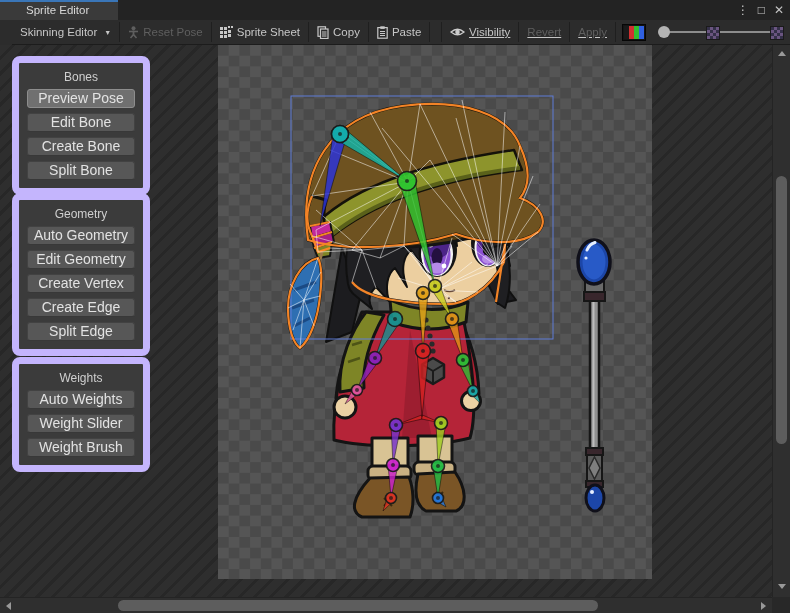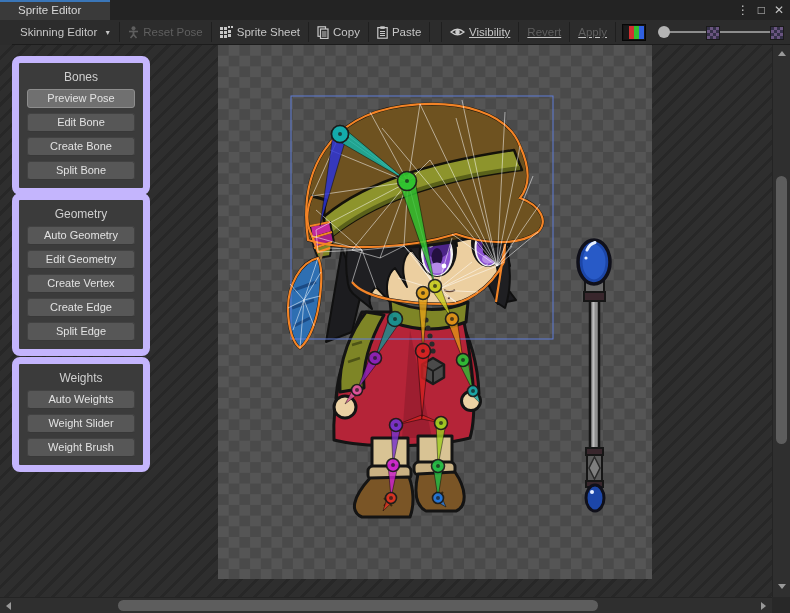--- a/index.html
+++ b/index.html
@@ -1,21 +1,21 @@
 <!DOCTYPE html>
 <html><head>
 <meta charset="utf-8">
 <style>
   html,body{margin:0;padding:0;background:#111;}
   #window{position:relative;width:790px;height:613px;background:#2c2c2c;overflow:hidden;
           font-family:"Liberation Sans",sans-serif;-webkit-font-smoothing:antialiased;}
   
   #titlebar{position:absolute;top:0;left:0;right:0;height:20px;background:#232323;}
   #tab{position:absolute;left:0;top:0;width:92px;height:18px;background:#3a3a3a;
-       border-top:2px solid #3a76b8;color:#d8d8d8;font-size:11.5px;line-height:17px;padding-left:18px;box-sizing:content-box;}
+       border-top:2px solid #3a76b8;color:#d8d8d8;font-size:11.5px;line-height:17px;padding-left:26px;box-sizing:content-box;}
   #win-controls{position:absolute;right:6px;top:2px;display:flex;gap:9px;color:#c4c4c4;font-size:12px;line-height:16px;}
   #win-controls span{cursor:default;}
   
   #toolbar{position:absolute;top:20px;left:12px;right:0;height:24px;background:#2c2c2c;
            border-bottom:1px solid #1c1c1c;display:flex;align-items:stretch;font-size:11.5px;color:#c6c6c6;}
   .tbtn{display:flex;align-items:center;gap:4px;padding:0 8px;white-space:nowrap;}
   .tbtn.disabled{color:#5f5f5f;}
   .sep{width:1px;background:#1f1f1f;margin:2px 0;}
   .caret{font-size:7px;color:#c6c6c6;margin-left:3px;}
   #tb-right{margin-left:auto;display:flex;align-items:stretch;text-decoration:underline;}
@@ -32,21 +32,21 @@
     background:repeating-linear-gradient(135deg,#2e2e2e 0 8px,#272727 8px 11px);}
   #checker{position:absolute;left:218px;top:0;width:434px;height:534px;
     background:conic-gradient(#555555 25%,#4a4a4a 0 50%,#555555 0 75%,#4a4a4a 0);
     background-size:21.4px 21.4px;}
   #scene{position:absolute;left:0;top:0;}
   
   .panel{position:absolute;left:12px;width:138px;background:#3b3b3b;border:7px solid #c4b5fd;
          border-radius:8px;padding:5px 8px 8px;box-sizing:border-box;z-index:5;}
   .panel h3{margin:2px 0 4px;font-size:12px;font-weight:400;color:#cfcfcf;text-align:center;}
   .pbtn{display:block;width:100%;height:19px;margin-top:5px;background:#575757;border:1px solid #424242;
-        border-bottom-color:#383838;border-radius:3px;color:#e2e2e2;font-size:11px;line-height:17px;
+        border-bottom-color:#383838;border-radius:3px;color:#e2e2e2;font-size:14px;line-height:17px;
         text-align:center;box-sizing:border-box;font-family:inherit;padding:0;}
   .pbtn.active{background:#707070;border-color:#8d8d8d;}
   #panel-bones{top:56px;} #panel-geometry{top:193px;} #panel-weights{top:357px;}
   
   #vscroll{position:absolute;top:45px;right:0;width:18px;height:552px;background:#2f2f2f;border-left:1px solid #242424;z-index:6;box-sizing:border-box;}
   #vscroll .thumb{position:absolute;left:3px;top:131px;width:11px;height:268px;background:#5d5d5d;border-radius:6px;}
   .arr{width:0;height:0;position:absolute;}
   #vscroll .up{left:5px;top:6px;border-left:4px solid transparent;border-right:4px solid transparent;border-bottom:5px solid #999;}
   #vscroll .down{left:5px;bottom:8px;border-left:4px solid transparent;border-right:4px solid transparent;border-top:5px solid #999;}
   #hscroll{position:absolute;left:0;top:597px;width:772px;height:16px;background:#2f2f2f;border-top:1px solid #242424;z-index:6;box-sizing:border-box;}

